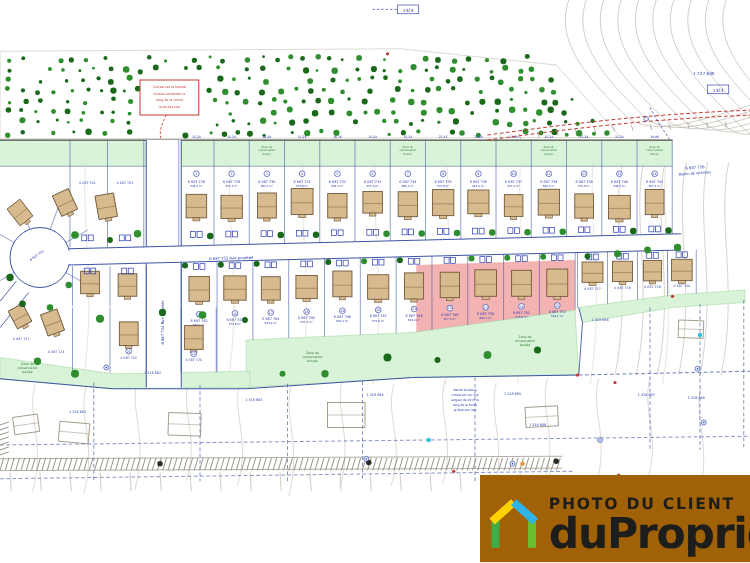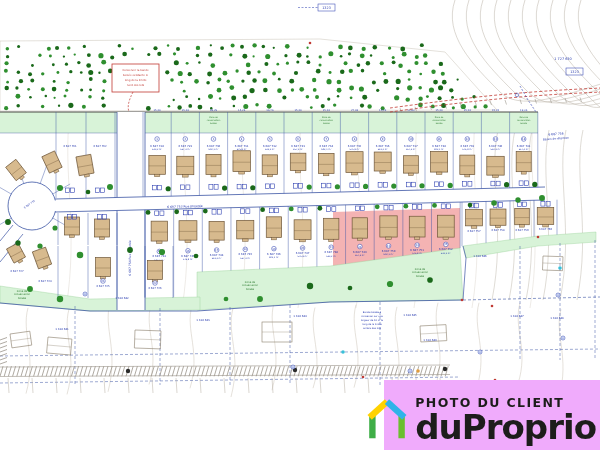--- a/index.html
+++ b/index.html
@@ -1,20 +1,20 @@
 <!DOCTYPE html>
 <html><head>
 <meta charset="utf-8">
 <style>
   html,body{margin:0;padding:0;background:#ffffff;}
   #stage{position:relative;width:600px;height:450px;background:#ffffff;overflow:hidden;
          font-family:"DejaVu Sans",sans-serif;}
   #plan-svg{position:absolute;left:0;top:0;}
-  .watermark{position:absolute;right:0;bottom:0;width:216px;height:70px;background:#f0abfc;
-             display:flex;align-items:flex-end;gap:7px;padding:4px 4px 6px 6px;box-sizing:border-box;justify-content:flex-end;}
+  .watermark{position:absolute;right:0;bottom:0;width:216px;height:70px;background:#a16207;
+             display:flex;align-items:flex-end;gap:7px;padding:4px 4px 6px 6px;box-sizing:border-box;}
   .wm-logo{flex:0 0 auto;}
   .wm-text{display:flex;flex-direction:column;justify-content:flex-end;line-height:1;}
   .wm-line1{font-size:12.5px;font-weight:800;letter-spacing:1.4px;color:#1d1d1b;margin-bottom:1px;}
   .wm-line2{font-size:34px;font-weight:700;letter-spacing:-1px;color:#1d1d1b;}
 </style>
 </head>
 <body>
 
 <div id="stage">
   <svg id="plan-svg" width="600" height="450" viewBox="0 0 600 450">

